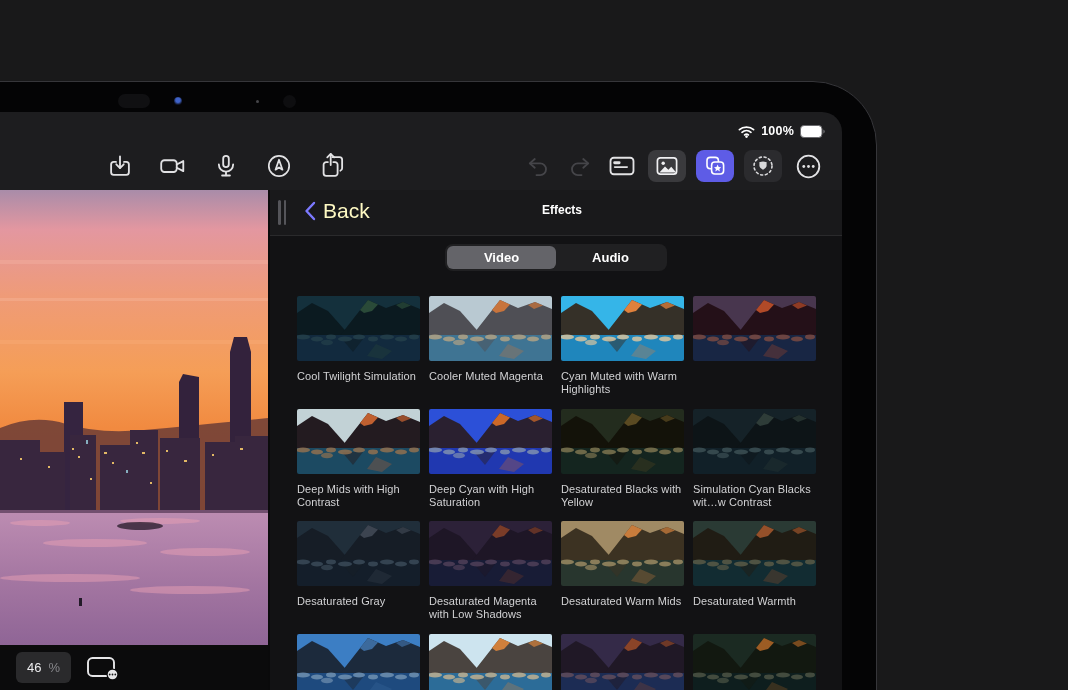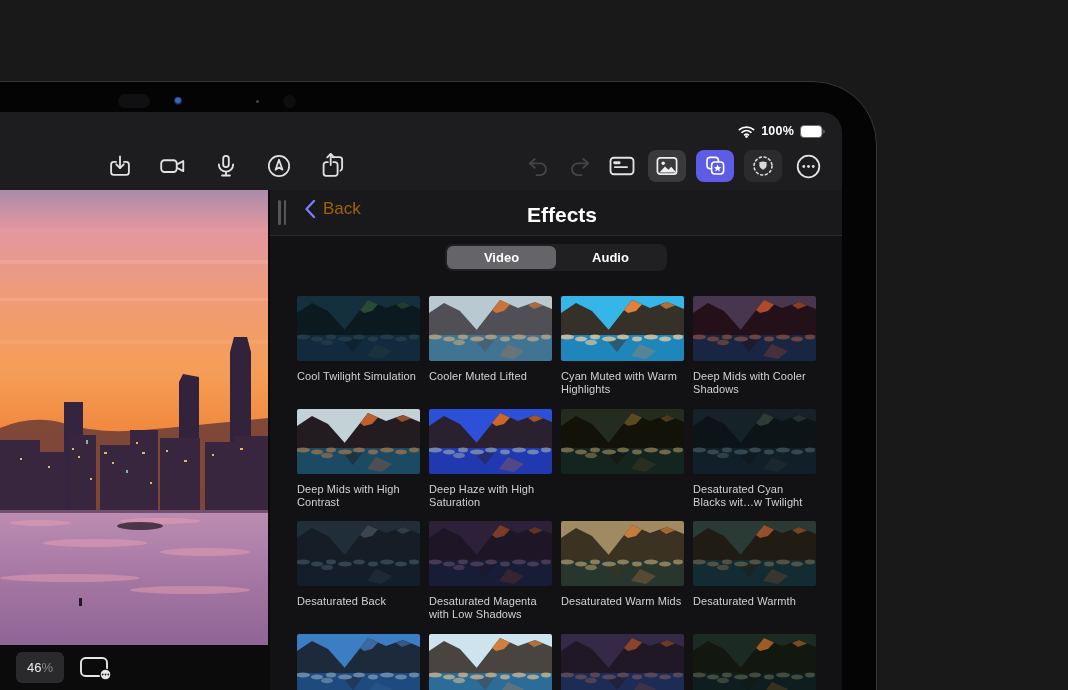--- a/index.html
+++ b/index.html
@@ -28,31 +28,31 @@
   .tb-btn{display:flex;align-items:center;justify-content:center;width:32px;height:32px;background:none;border:none;padding:0;}
   .tb-btn.boxed{width:38px;height:32px;border-radius:8px;background:#3a3a3d;}
   .tb-btn.accent{width:38px;height:32px;border-radius:8px;background:#5e5ce6;}
   .tb-btn.dark{width:38px;height:32px;border-radius:8px;background:#2b2b2e;}
 
   .main{display:flex;height:500px;}
   .viewer{width:270px;border-right:2px solid #0a0a0b;display:flex;flex-direction:column;background:#0a0a0a;}
   .photo{width:268px;height:455px;}
   .photo svg{display:block;}
   .viewer-footer{height:45px;display:flex;align-items:center;gap:14px;padding-left:16px;background:#0b0b0c;}
-  .zoom-chip{display:flex;align-items:baseline;background:#2a2a2c;border:none;border-radius:6px;padding:8px 11px;}
+  .zoom-chip{display:flex;align-items:baseline;gap:7px;background:#2a2a2c;border:none;border-radius:6px;padding:8px 11px;}
   .zoom-chip .val{color:#ececee;font-size:13px;}
   .zoom-chip .unit{color:#86868a;font-size:13px;}
 
   .panel{flex:1;background:#121214;position:relative;}
   .panel-header{position:relative;height:46px;background:#19191b;border-bottom:1px solid #2a2a2c;}
   .drag-handle{position:absolute;left:8px;top:10px;display:flex;gap:3px;}
   .drag-handle i{display:block;width:2.5px;height:25px;background:#55555a;border-radius:2px;}
   .back-btn{position:absolute;left:34px;top:9px;display:flex;align-items:center;gap:7px;background:none;border:none;padding:0;}
-  .back-btn span{color:#a16207;font-size:17px;}
-  .panel-title{position:absolute;left:12px;right:0;top:13px;text-align:center;color:#fff;font-size:21px;font-weight:700;}
+  .back-btn span{color:#fef9c3;font-size:21px;}
+  .panel-title{position:absolute;left:12px;right:0;top:13px;text-align:center;color:#fff;font-size:12px;font-weight:700;}
 
   .segmented{margin:8px auto 0;width:222px;height:27px;background:#202022;border-radius:8px;display:flex;padding:2px;}
   .seg-btn{flex:1;border:none;background:none;border-radius:6px;color:#fff;font-size:13px;font-weight:600;padding:0;}
   .seg-btn.selected{background:#646469;}
 
   .grid{display:grid;grid-template-columns:repeat(4,123px);grid-auto-rows:112.5px;column-gap:9px;padding:9px 0 0 27px;}
   .effect-card{width:123px;margin-top:16px;}
   .thumb{width:123px;height:65px;border-radius:2px;overflow:hidden;}
   .thumb svg{display:block;width:123px;height:65px;}
   .effect-label{margin-top:9px;color:#d2d2d4;font-size:11px;line-height:1.2;letter-spacing:.1px;}
@@ -327,21 +327,21 @@
                   <ellipse cx="34" cy="41" rx="5" ry="2.4" fill="#b2a284" opacity="0.85"></ellipse>
                   <ellipse cx="48" cy="43" rx="7" ry="2.4" fill="#b2a284" opacity="0.85"></ellipse>
                   <ellipse cx="62" cy="41" rx="6" ry="2.4" fill="#b2a284" opacity="0.85"></ellipse>
                   <ellipse cx="76" cy="43" rx="5" ry="2.4" fill="#b2a284" opacity="0.85"></ellipse>
                   <ellipse cx="90" cy="41" rx="7" ry="2.4" fill="#b2a284" opacity="0.85"></ellipse>
                   <ellipse cx="104" cy="43" rx="6" ry="2.4" fill="#b2a284" opacity="0.85"></ellipse>
                   <ellipse cx="117" cy="41" rx="5" ry="2.4" fill="#b2a284" opacity="0.85"></ellipse>
                   <ellipse cx="30" cy="46.5" rx="6" ry="2.8" fill="#b2a284" opacity="0.7"></ellipse>
                 </svg>
               </div>
-              <div class="effect-label">Cooler Muted Lifted</div>
+              <div class="effect-label">Cooler Muted Magenta</div>
             </div>
             <div class="effect-card">
               <div class="thumb">
                 <svg viewBox="0 0 123 65" preserveAspectRatio="none">
                   <rect width="123" height="40" fill="#35b5e8"></rect>
                   <polygon points="0,41 0,17 15,7 31,15 54,41" fill="#353028"></polygon>
                   <polygon points="42,41 71,4 89,12 106,6 123,13 123,41" fill="#353028"></polygon>
                   <polygon points="63,14 71,4 81,8.5 75,15 67,17" fill="#e0813c"></polygon>
                   <polygon points="99,9 106,6 114,9.5 105,13" fill="#e0813c" opacity="0.75"></polygon>
                   <rect y="39" width="123" height="26" fill="#1f86bc"></rect>
@@ -377,21 +377,20 @@
                   <ellipse cx="34" cy="41" rx="5" ry="2.4" fill="#7a4a42" opacity="0.85"></ellipse>
                   <ellipse cx="48" cy="43" rx="7" ry="2.4" fill="#7a4a42" opacity="0.85"></ellipse>
                   <ellipse cx="62" cy="41" rx="6" ry="2.4" fill="#7a4a42" opacity="0.85"></ellipse>
                   <ellipse cx="76" cy="43" rx="5" ry="2.4" fill="#7a4a42" opacity="0.85"></ellipse>
                   <ellipse cx="90" cy="41" rx="7" ry="2.4" fill="#7a4a42" opacity="0.85"></ellipse>
                   <ellipse cx="104" cy="43" rx="6" ry="2.4" fill="#7a4a42" opacity="0.85"></ellipse>
                   <ellipse cx="117" cy="41" rx="5" ry="2.4" fill="#7a4a42" opacity="0.85"></ellipse>
                   <ellipse cx="30" cy="46.5" rx="6" ry="2.8" fill="#7a4a42" opacity="0.7"></ellipse>
                 </svg>
               </div>
-              <div class="effect-label">Deep Mids with Cooler Shadows</div>
             </div>
             <div class="effect-card">
               <div class="thumb">
                 <svg viewBox="0 0 123 65" preserveAspectRatio="none">
                   <rect width="123" height="40" fill="#c2d2d6"></rect>
                   <polygon points="0,41 0,17 15,7 31,15 54,41" fill="#231b20"></polygon>
                   <polygon points="42,41 71,4 89,12 106,6 123,13 123,41" fill="#231b20"></polygon>
                   <polygon points="63,14 71,4 81,8.5 75,15 67,17" fill="#c06030"></polygon>
                   <polygon points="99,9 106,6 114,9.5 105,13" fill="#c06030" opacity="0.75"></polygon>
                   <rect y="39" width="123" height="26" fill="#1c4a62"></rect>
@@ -427,21 +426,21 @@
                   <ellipse cx="34" cy="41" rx="5" ry="2.4" fill="#8090b0" opacity="0.85"></ellipse>
                   <ellipse cx="48" cy="43" rx="7" ry="2.4" fill="#8090b0" opacity="0.85"></ellipse>
                   <ellipse cx="62" cy="41" rx="6" ry="2.4" fill="#8090b0" opacity="0.85"></ellipse>
                   <ellipse cx="76" cy="43" rx="5" ry="2.4" fill="#8090b0" opacity="0.85"></ellipse>
                   <ellipse cx="90" cy="41" rx="7" ry="2.4" fill="#8090b0" opacity="0.85"></ellipse>
                   <ellipse cx="104" cy="43" rx="6" ry="2.4" fill="#8090b0" opacity="0.85"></ellipse>
                   <ellipse cx="117" cy="41" rx="5" ry="2.4" fill="#8090b0" opacity="0.85"></ellipse>
                   <ellipse cx="30" cy="46.5" rx="6" ry="2.8" fill="#8090b0" opacity="0.7"></ellipse>
                 </svg>
               </div>
-              <div class="effect-label">Deep Haze with High Saturation</div>
+              <div class="effect-label">Deep Cyan with High Saturation</div>
             </div>
             <div class="effect-card">
               <div class="thumb">
                 <svg viewBox="0 0 123 65" preserveAspectRatio="none">
                   <rect width="123" height="40" fill="#232c1e"></rect>
                   <polygon points="0,41 0,17 15,7 31,15 54,41" fill="#131209"></polygon>
                   <polygon points="42,41 71,4 89,12 106,6 123,13 123,41" fill="#131209"></polygon>
                   <polygon points="63,14 71,4 81,8.5 75,15 67,17" fill="#5a4a22"></polygon>
                   <polygon points="99,9 106,6 114,9.5 105,13" fill="#5a4a22" opacity="0.75"></polygon>
                   <rect y="39" width="123" height="26" fill="#14251f"></rect>
@@ -452,20 +451,21 @@
                   <ellipse cx="34" cy="41" rx="5" ry="2.4" fill="#7c7450" opacity="0.85"></ellipse>
                   <ellipse cx="48" cy="43" rx="7" ry="2.4" fill="#7c7450" opacity="0.85"></ellipse>
                   <ellipse cx="62" cy="41" rx="6" ry="2.4" fill="#7c7450" opacity="0.85"></ellipse>
                   <ellipse cx="76" cy="43" rx="5" ry="2.4" fill="#7c7450" opacity="0.85"></ellipse>
                   <ellipse cx="90" cy="41" rx="7" ry="2.4" fill="#7c7450" opacity="0.85"></ellipse>
                   <ellipse cx="104" cy="43" rx="6" ry="2.4" fill="#7c7450" opacity="0.85"></ellipse>
                   <ellipse cx="117" cy="41" rx="5" ry="2.4" fill="#7c7450" opacity="0.85"></ellipse>
                   <ellipse cx="30" cy="46.5" rx="6" ry="2.8" fill="#7c7450" opacity="0.7"></ellipse>
                 </svg>
               </div>
+              <div class="effect-label">Desaturated Blacks with Yellow</div>
             </div>
             <div class="effect-card">
               <div class="thumb">
                 <svg viewBox="0 0 123 65" preserveAspectRatio="none">
                   <rect width="123" height="40" fill="#152228"></rect>
                   <polygon points="0,41 0,17 15,7 31,15 54,41" fill="#0d1417"></polygon>
                   <polygon points="42,41 71,4 89,12 106,6 123,13 123,41" fill="#0d1417"></polygon>
                   <polygon points="63,14 71,4 81,8.5 75,15 67,17" fill="#2e3c38"></polygon>
                   <polygon points="99,9 106,6 114,9.5 105,13" fill="#2e3c38" opacity="0.75"></polygon>
                   <rect y="39" width="123" height="26" fill="#112028"></rect>
@@ -476,21 +476,21 @@
                   <ellipse cx="34" cy="41" rx="5" ry="2.4" fill="#3c5054" opacity="0.85"></ellipse>
                   <ellipse cx="48" cy="43" rx="7" ry="2.4" fill="#3c5054" opacity="0.85"></ellipse>
                   <ellipse cx="62" cy="41" rx="6" ry="2.4" fill="#3c5054" opacity="0.85"></ellipse>
                   <ellipse cx="76" cy="43" rx="5" ry="2.4" fill="#3c5054" opacity="0.85"></ellipse>
                   <ellipse cx="90" cy="41" rx="7" ry="2.4" fill="#3c5054" opacity="0.85"></ellipse>
                   <ellipse cx="104" cy="43" rx="6" ry="2.4" fill="#3c5054" opacity="0.85"></ellipse>
                   <ellipse cx="117" cy="41" rx="5" ry="2.4" fill="#3c5054" opacity="0.85"></ellipse>
                   <ellipse cx="30" cy="46.5" rx="6" ry="2.8" fill="#3c5054" opacity="0.7"></ellipse>
                 </svg>
               </div>
-              <div class="effect-label">Desaturated Cyan Blacks wit…w Twilight</div>
+              <div class="effect-label">Simulation Cyan Blacks wit…w Contrast</div>
             </div>
             <div class="effect-card">
               <div class="thumb">
                 <svg viewBox="0 0 123 65" preserveAspectRatio="none">
                   <rect width="123" height="40" fill="#202e3a"></rect>
                   <polygon points="0,41 0,17 15,7 31,15 54,41" fill="#161d26"></polygon>
                   <polygon points="42,41 71,4 89,12 106,6 123,13 123,41" fill="#161d26"></polygon>
                   <polygon points="63,14 71,4 81,8.5 75,15 67,17" fill="#3c4450"></polygon>
                   <polygon points="99,9 106,6 114,9.5 105,13" fill="#3c4450" opacity="0.75"></polygon>
                   <rect y="39" width="123" height="26" fill="#141e2a"></rect>
@@ -501,21 +501,21 @@
                   <ellipse cx="34" cy="41" rx="5" ry="2.4" fill="#3a4a58" opacity="0.85"></ellipse>
                   <ellipse cx="48" cy="43" rx="7" ry="2.4" fill="#3a4a58" opacity="0.85"></ellipse>
                   <ellipse cx="62" cy="41" rx="6" ry="2.4" fill="#3a4a58" opacity="0.85"></ellipse>
                   <ellipse cx="76" cy="43" rx="5" ry="2.4" fill="#3a4a58" opacity="0.85"></ellipse>
                   <ellipse cx="90" cy="41" rx="7" ry="2.4" fill="#3a4a58" opacity="0.85"></ellipse>
                   <ellipse cx="104" cy="43" rx="6" ry="2.4" fill="#3a4a58" opacity="0.85"></ellipse>
                   <ellipse cx="117" cy="41" rx="5" ry="2.4" fill="#3a4a58" opacity="0.85"></ellipse>
                   <ellipse cx="30" cy="46.5" rx="6" ry="2.8" fill="#3a4a58" opacity="0.7"></ellipse>
                 </svg>
               </div>
-              <div class="effect-label">Desaturated Back</div>
+              <div class="effect-label">Desaturated Gray</div>
             </div>
             <div class="effect-card">
               <div class="thumb">
                 <svg viewBox="0 0 123 65" preserveAspectRatio="none">
                   <rect width="123" height="40" fill="#2c2138"></rect>
                   <polygon points="0,41 0,17 15,7 31,15 54,41" fill="#1e1626"></polygon>
                   <polygon points="42,41 71,4 89,12 106,6 123,13 123,41" fill="#1e1626"></polygon>
                   <polygon points="63,14 71,4 81,8.5 75,15 67,17" fill="#7a3c28"></polygon>
                   <polygon points="99,9 106,6 114,9.5 105,13" fill="#7a3c28" opacity="0.75"></polygon>
                   <rect y="39" width="123" height="26" fill="#181c36"></rect>

